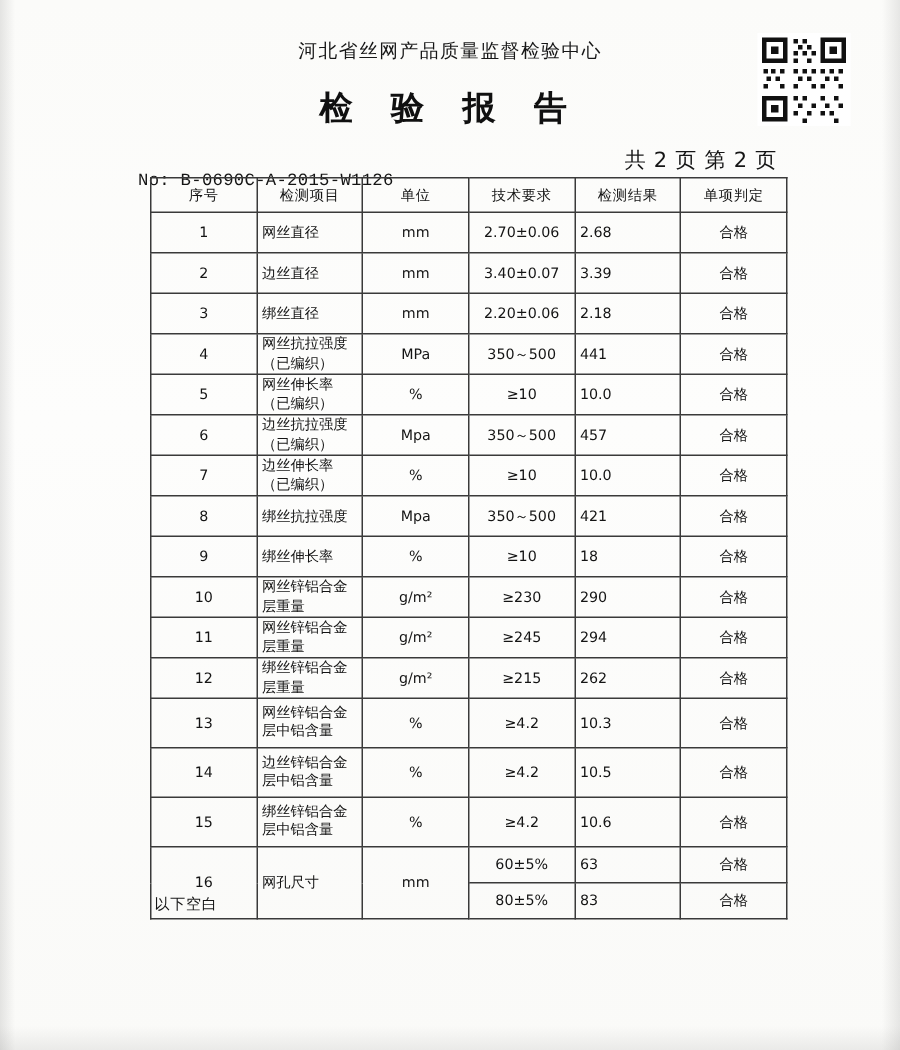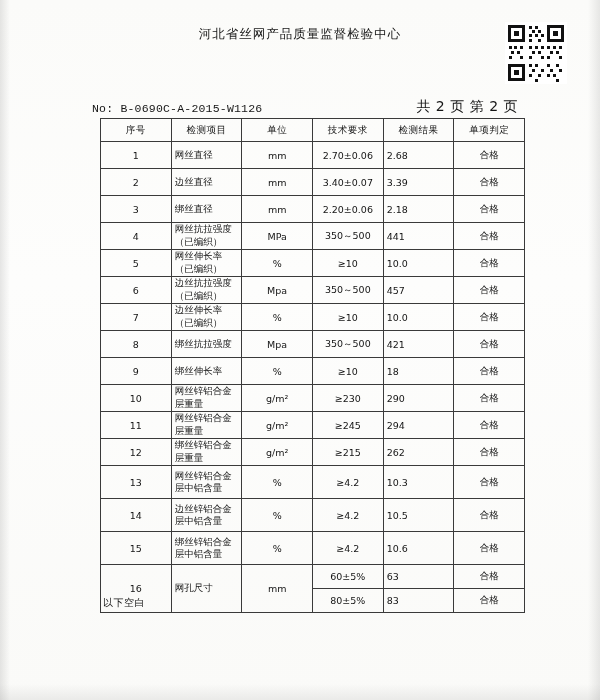--- a/index.html
+++ b/index.html
@@ -68,21 +68,21 @@
   .meta-row {
     position: absolute;
     top: 98px;
     left: 0;
     width: 600px;
     height: 18px;
   }
   .report-no {
     position: absolute;
     left: 92px;
-    top: 4px;
+    top: 16px;
     font-family: "Liberation Mono", monospace;
     font-size: 11.5px;
     letter-spacing: 0.2px;
     color: #151515;
   }
   .page-count {
     position: absolute;
     right: 82px;
     top: 0;
     font-family: "DejaVu Sans", sans-serif;
@@ -162,20 +162,21 @@
   }
 </style>
 </head>
 <body>
 
 <div class="page">
   <div class="paper-tint"></div>
 
   <div class="header">
     <div class="org-name">河北省丝网产品质量监督检验中心</div>
+    <div class="doc-title">检 验 报 告</div>
   </div>
 
   <div class="qr">
     <svg width="62" height="62" viewBox="0 0 62 62" xmlns="http://www.w3.org/2000/svg">
       <rect x="0" y="0" width="62" height="62" fill="#ffffff"></rect>
       <g fill="#111111">
         <rect x="3" y="3" width="17" height="17"></rect>
         <rect x="42" y="3" width="17" height="17"></rect>
         <rect x="3" y="42" width="17" height="17"></rect>
       </g>

